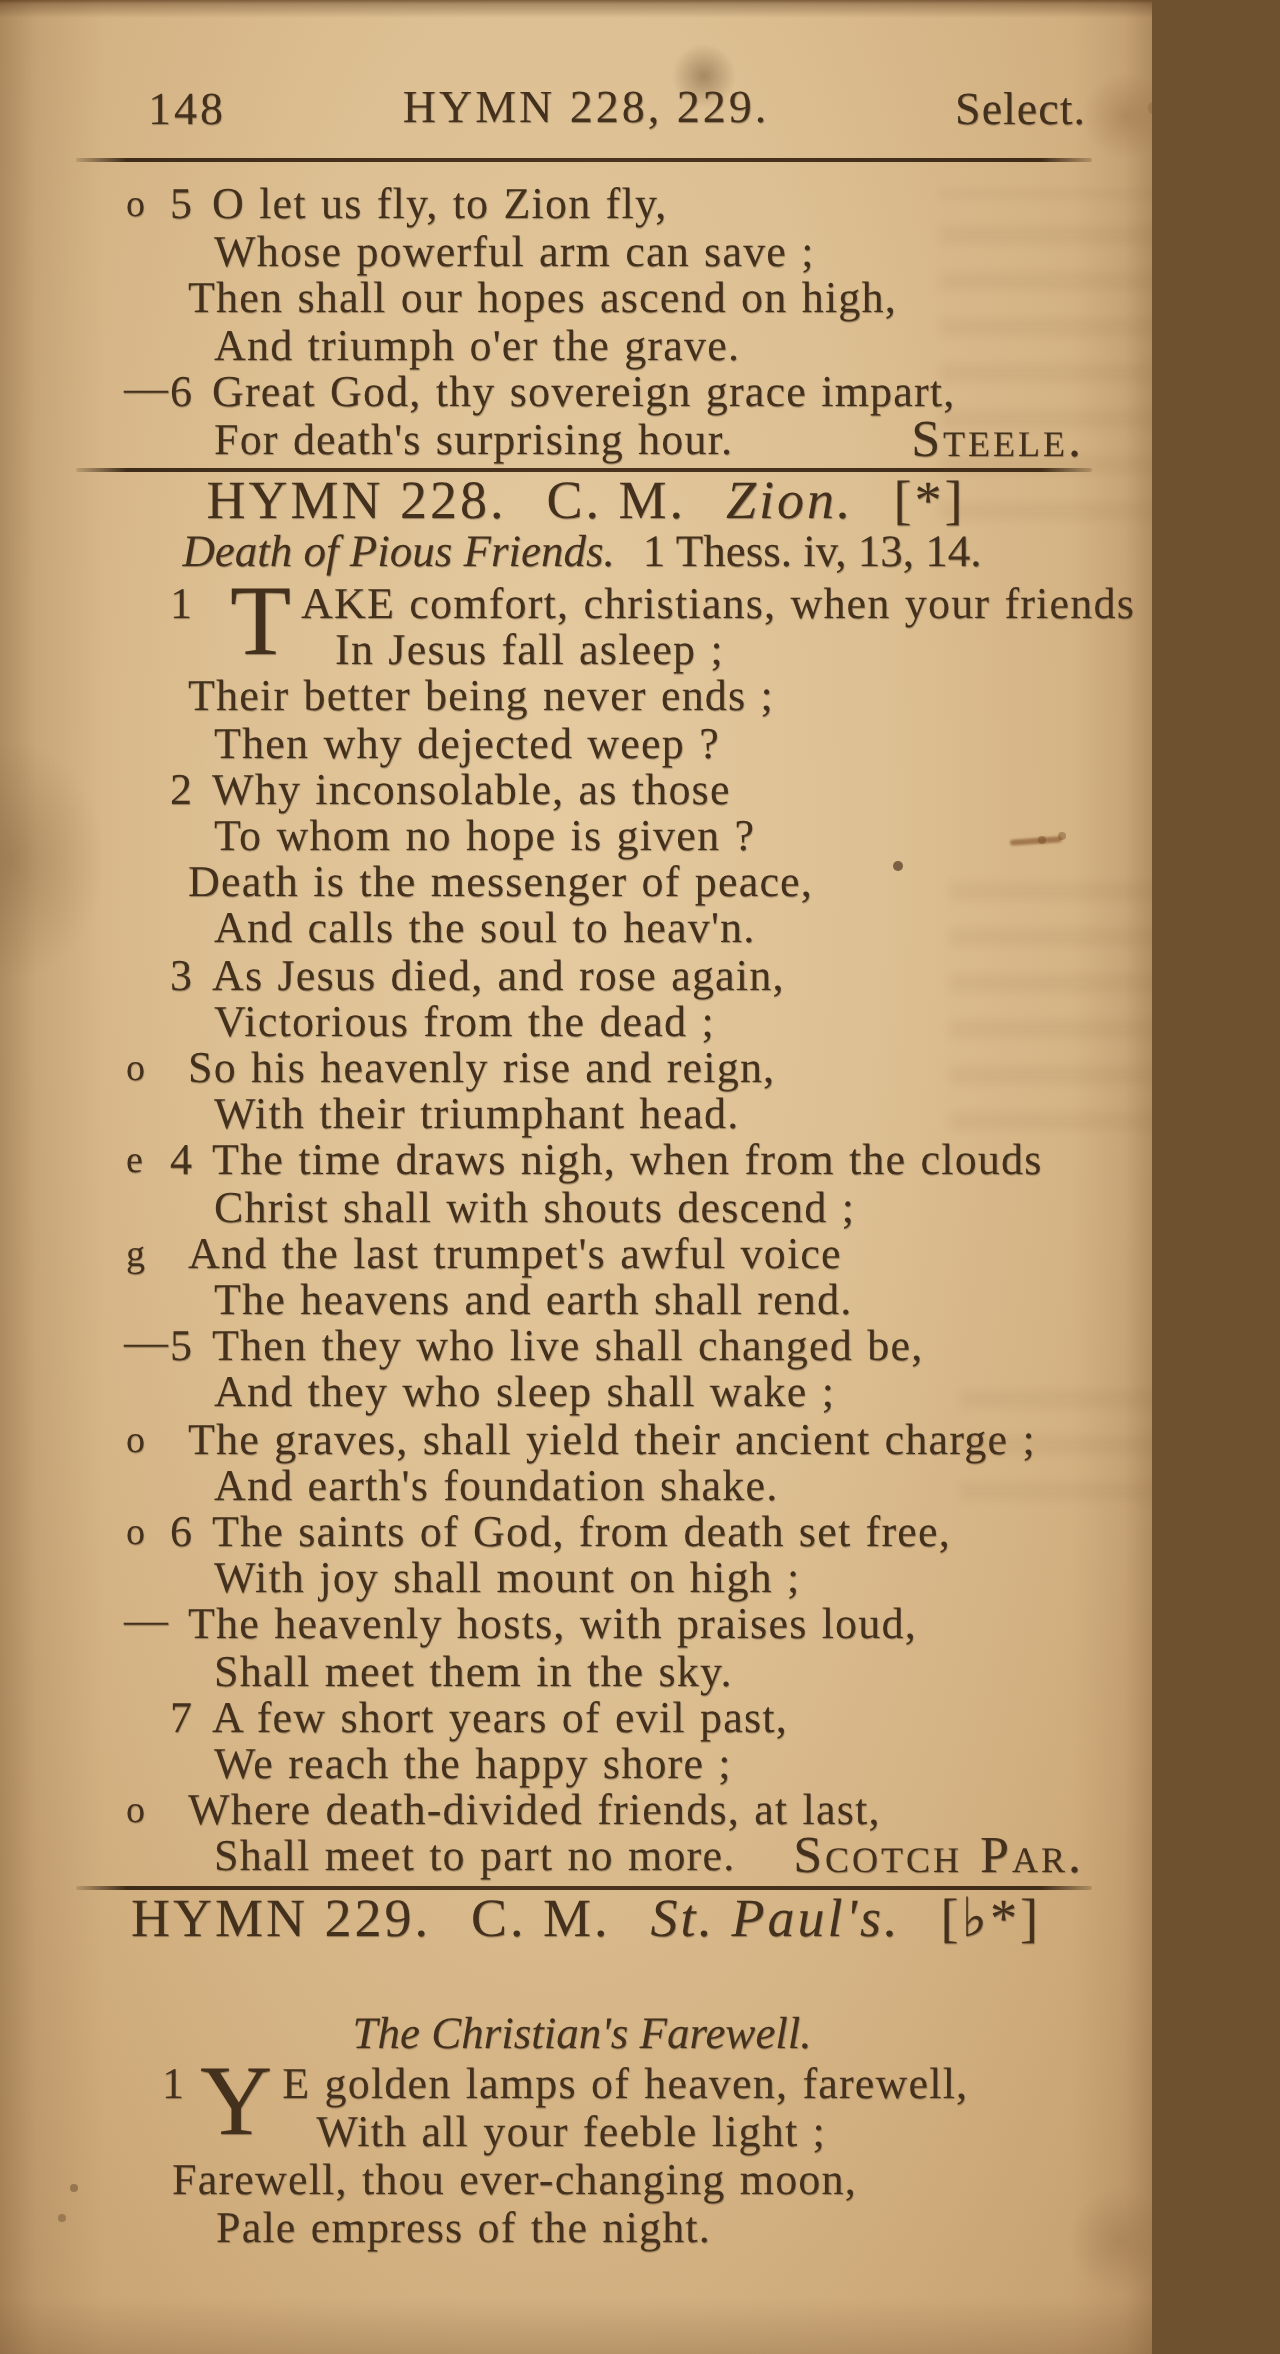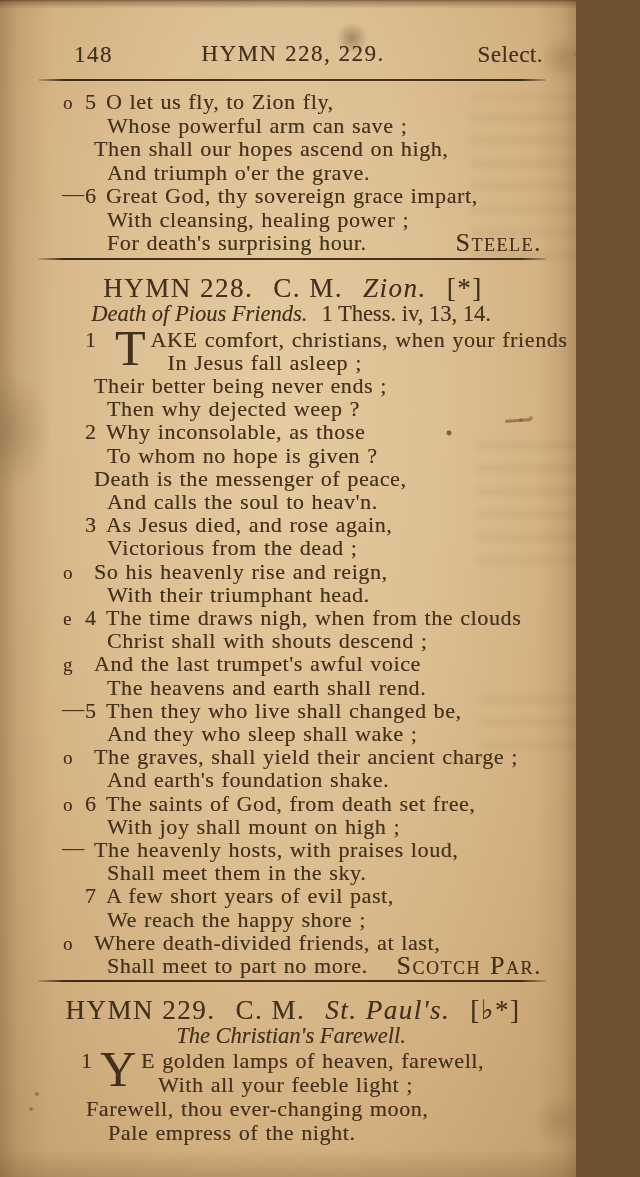--- a/index.html
+++ b/index.html
@@ -49,26 +49,26 @@
   .t-deep{padding-left:107px;}
   #content>section:nth-child(5) .num{left:81px;}
   #content>section:nth-child(5) .t-mid{padding-left:86px;}
   #content>section:nth-child(5) .t-deep{padding-left:108px;}
   .dropline{padding-left:115px;}
   #content>section:nth-child(5) .dropline{padding-left:100px;}
   .cap{float:left;font-size:50px;line-height:36px;height:44px;margin:2px 5px 0 0;letter-spacing:0;}
   .l2{padding-left:17px;}
   .attrib{position:absolute;right:34px;top:0;font-variant:small-caps;font-size:26px;letter-spacing:1.5px;}
 
-  .hymn-title{text-align:center;font-size:27px;line-height:28px;margin-top:14px;letter-spacing:1.5px;white-space:nowrap;padding-left:10px;}
+  .hymn-title{text-align:center;font-size:27px;line-height:28px;margin-top:0;letter-spacing:1.5px;white-space:nowrap;padding-left:10px;}
   .hymn-title .part{margin:0 10px;}
   .italic{font-style:italic;}
   .subtitle{text-align:center;font-size:22.5px;line-height:24px;white-space:nowrap;padding-left:6px;}
   .subtitle .part{margin:0 7px;}
-  #content>section:nth-child(4) .subtitle{line-height:23px;}
+  #content>section:nth-child(4) .subtitle{line-height:23px;margin-top:32px;}
 
   .ghost{position:absolute;filter:blur(2px);opacity:.5;pointer-events:none;
     background:repeating-linear-gradient(0deg, rgba(120,85,45,.14) 0 9px, rgba(120,85,45,0) 9px 23px);}
   .g1{left:470px;top:95px;width:150px;height:165px;}
   .g2{left:475px;top:430px;width:140px;height:135px;}
   .g3{left:480px;top:690px;width:130px;height:60px;}
   .specks{position:absolute;left:0;top:0;width:2px;height:2px;border-radius:50%;background:transparent;pointer-events:none;
     box-shadow:
       448px 432px 0 1.5px rgba(70,45,25,.65),
       520px 419px 0 1px rgba(110,70,35,.45),
@@ -92,21 +92,20 @@
   </header>
   <div class="rule head-rule"></div>
 
   <main id="content">
       <section class="sec sec-verse_block">
         <div class="line t-first"><span class="prefix">o</span><span class="num">5</span><span class="txt">O let us fly, to Zion fly,</span></div>
         <div class="line t-deep"><span class="txt">Whose powerful arm can save ;</span></div>
         <div class="line t-mid"><span class="txt">Then shall our hopes ascend on high,</span></div>
         <div class="line t-deep"><span class="txt">And triumph o'er the grave.</span></div>
         <div class="line t-first"><span class="prefix dash">—</span><span class="num">6</span><span class="txt">Great God, thy sovereign grace impart,</span></div>
-        <div class="line t-deep"><span class="txt">With cleansing, healing power ;</span></div>
         <div class="line t-deep"><span class="txt">For death's surprising hour.</span><span class="attrib">Steele.</span></div>
       </section>
       <section class="sec sec-heading">
         <div class="rule"></div>
         <div class="hymn-title"><span class="part ">HYMN 228.</span><span class="part ">C. M.</span><span class="part italic">Zion.</span><span class="part ">[*]</span></div>
         <div class="subtitle"><span class="part italic">Death of Pious Friends.</span><span class="part">1 Thess. iv, 13, 14.</span></div>
       </section>
       <section class="sec sec-verse_block">
         <div class="line dropline"><span class="num">1</span><span class="cap">T</span><span class="l1">AKE comfort, christians, when your friends</span><br><span class="l2">In Jesus fall asleep ;</span></div>
         <div class="line t-mid"><span class="txt">Their better being never ends ;</span></div>

